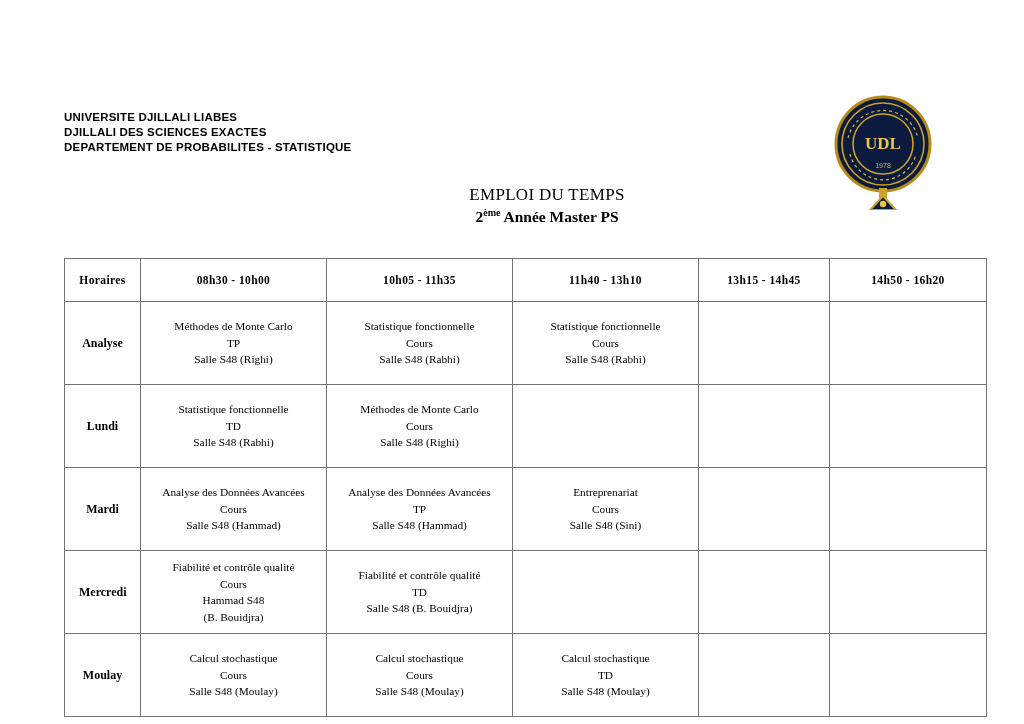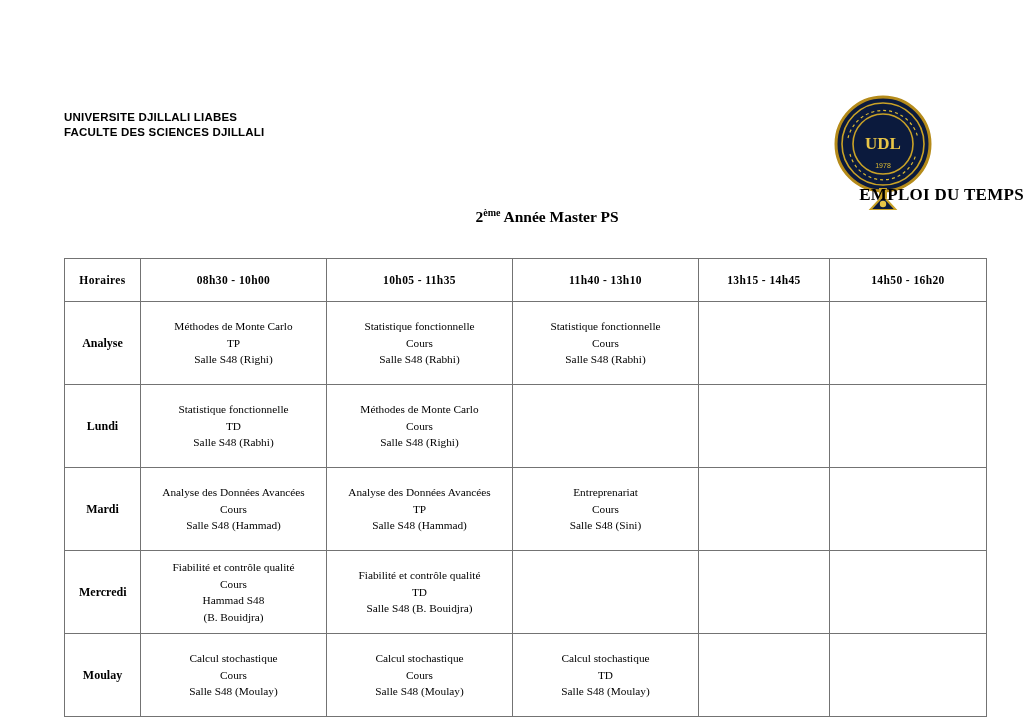--- a/index.html
+++ b/index.html
@@ -52,24 +52,23 @@
     position: absolute;
     left: 0;
     top: 185px;
     width: 1024px;
     text-align: center;
     padding-left: 70px;
     box-sizing: border-box;
   }
   .title-main {
     font-family: "Liberation Serif", serif;
-    font-weight: bold;
+    font-weight: normal;
     font-size: 17px;
     letter-spacing: 0.3px;
-    text-align: right;
   }
   .title-sub {
     font-family: "Liberation Serif", serif;
     font-weight: bold;
     font-size: 15.5px;
     margin-top: 2px;
   }
   .title-sub sup {
     font-size: 10px;
     vertical-align: super;
@@ -127,21 +126,22 @@
   col.c-4 { width: 131px; }
   col.c-5 { width: 157px; }
 </style>
 </head>
 <body>
 
 <div class="page">
 
   <div class="header-block">
     <div>UNIVERSITE DJILLALI LIABES</div>
-    <div>FACULTE DES SCIENCES DJILLALI</div>
+    <div>DJILLALI DES SCIENCES EXACTES</div>
+    <div>DEPARTEMENT DE PROBABILITES - STATISTIQUE</div>
   </div>
 
   <div class="logo">
     <svg viewBox="0 0 106 118" width="106" height="118" xmlns="http://www.w3.org/2000/svg">
 
       <circle cx="53" cy="52" r="47" fill="#0b1a3d" stroke="#b58b1a" stroke-width="3"></circle>
       <circle cx="53" cy="52" r="41" fill="none" stroke="#c9a227" stroke-width="1.6"></circle>
       <circle cx="53" cy="52" r="30" fill="#0b1a3d" stroke="#c9a227" stroke-width="1.6"></circle>
 
       <path d="M18 46 A36 36 0 0 1 88 46" fill="none" stroke="#d9b833" stroke-width="1.2" stroke-dasharray="3 3"></path>

